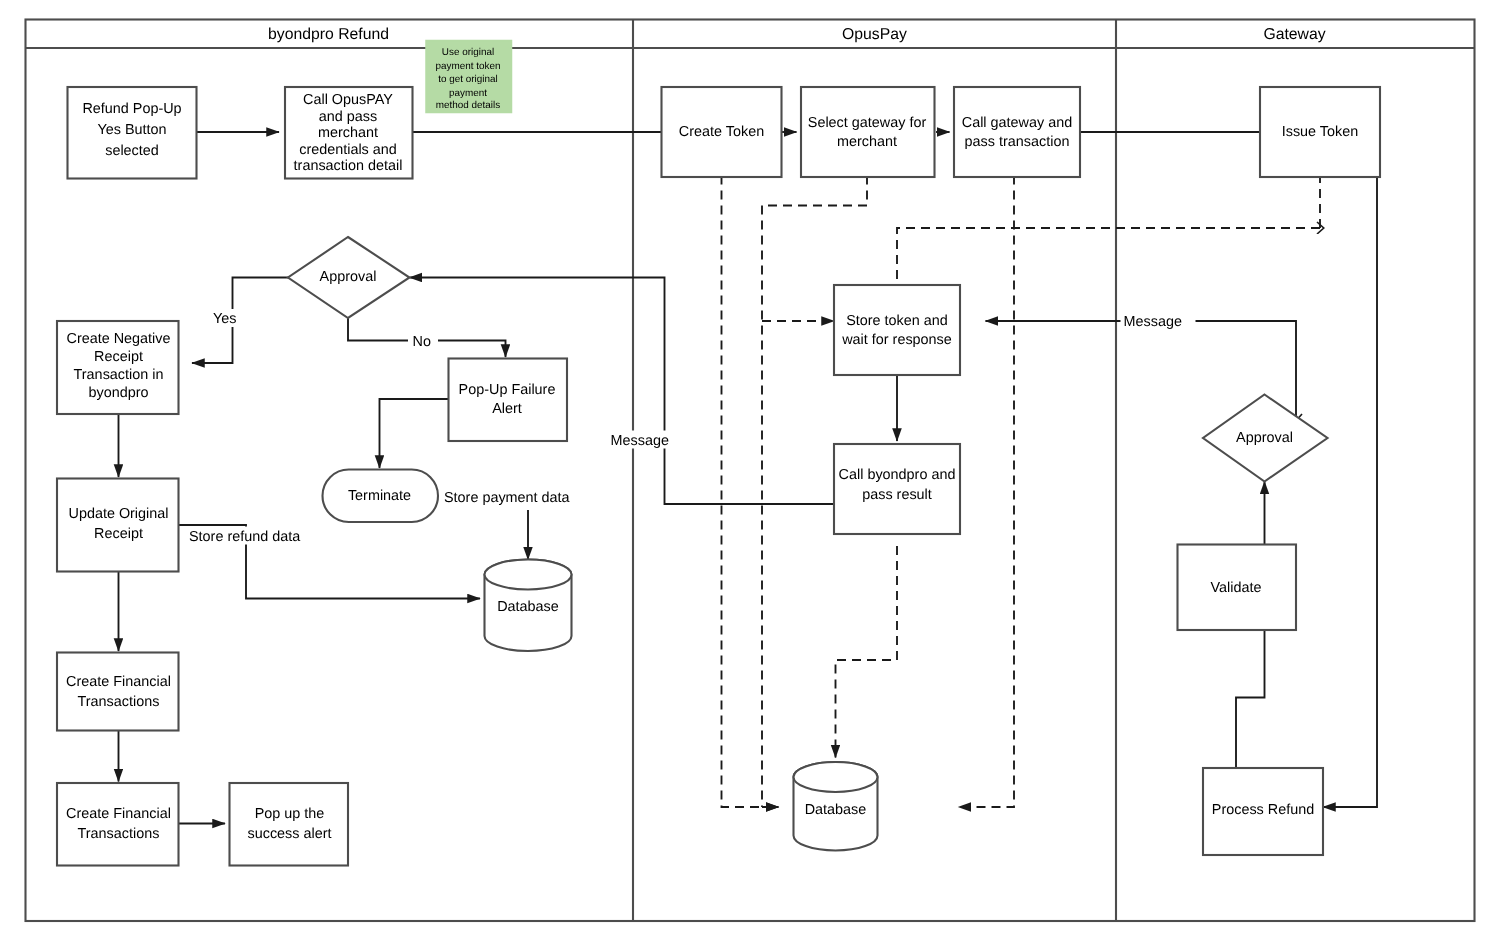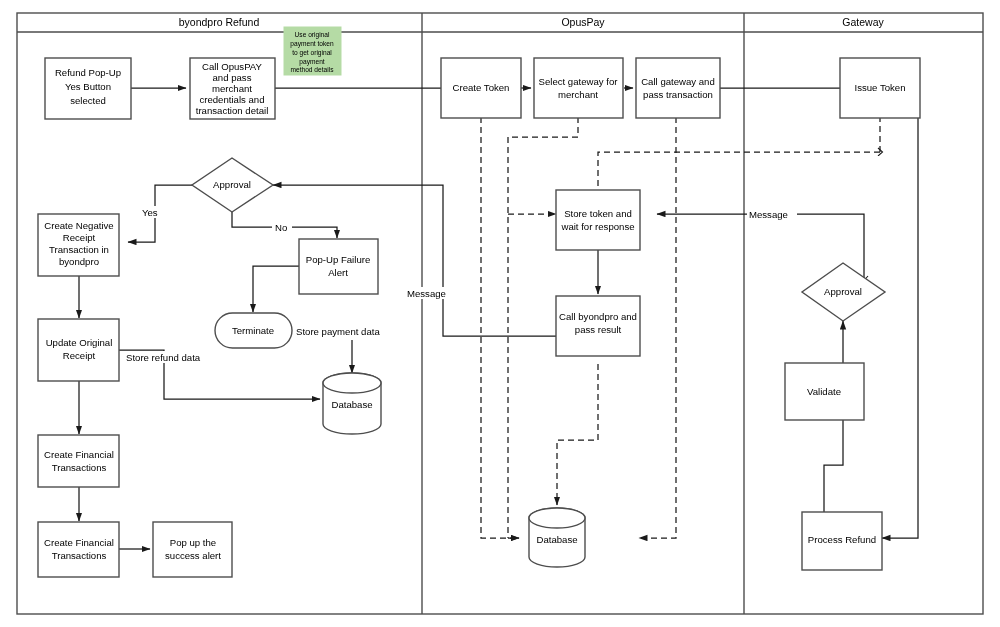--- a/index.html
+++ b/index.html
@@ -7,20 +7,21 @@
     padding: 0;
     background: #ffffff;
     font-family: "Liberation Sans", sans-serif;
   }
   #canvas {
     position: relative;
     width: 1000px;
     height: 627px;
     background: #ffffff;
     overflow: hidden;
+    border-radius: 13px;
   }
   svg#diagram {
     position: absolute;
     top: 0;
     left: 0;
     width: 1000px;
     height: 627px;
   }
   .lane-title {
     font-size: 10.5px;

